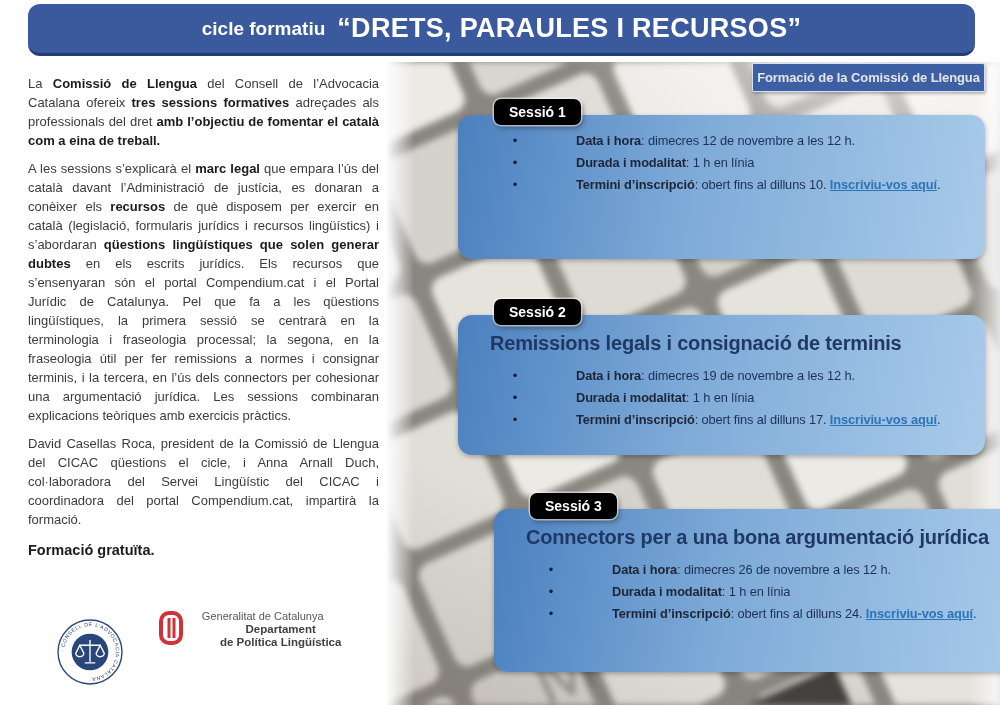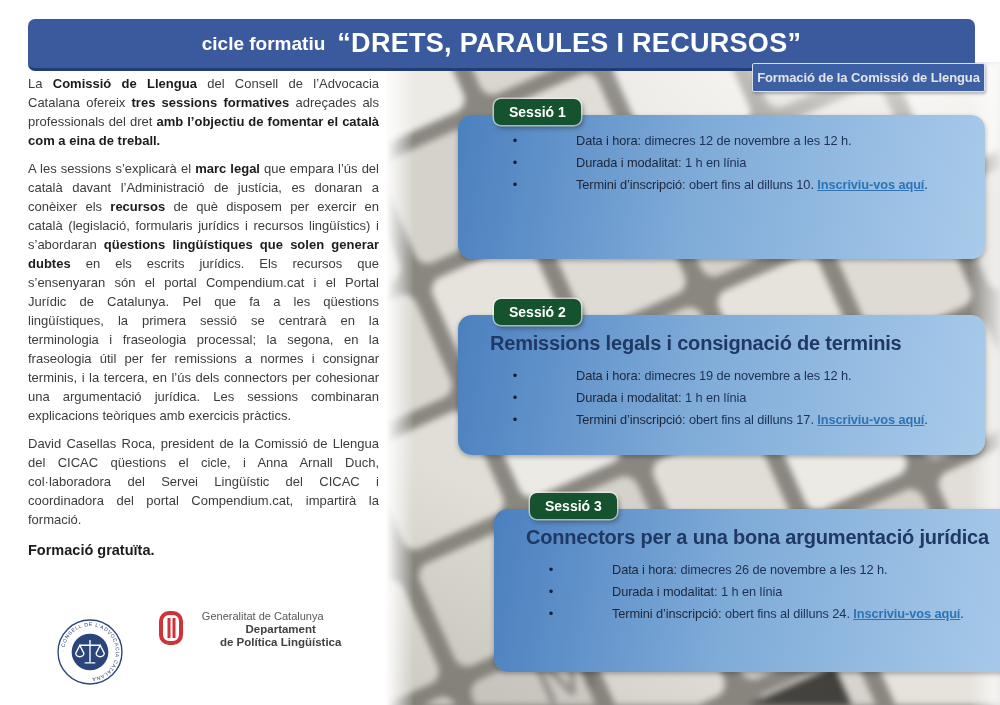--- a/index.html
+++ b/index.html
@@ -17,22 +17,22 @@
   .photo::after{
     content:'';position:absolute;inset:0;pointer-events:none;
     background:
       linear-gradient(to right,#ffffff 0,rgba(255,255,255,0) 28px),
       radial-gradient(ellipse 440px 250px at 80% -4%,rgba(255,255,255,.85),rgba(255,255,255,0) 70%),
       linear-gradient(to right,rgba(255,255,255,0) 95%,rgba(255,255,255,.75)),
       linear-gradient(205deg,rgba(255,255,255,0) 72%,rgba(110,104,94,.22));
   }
   
   .header-bar{
-    position:absolute;left:28px;top:19px;width:947px;height:52px;
-    background:#3a5a9d;border-radius:7px;border-bottom:3px solid #223d73;
+    position:absolute;left:28px;top:4px;width:947px;height:52px;
+    background:#3a5a9d;border-radius:12px;border-bottom:3px solid #223d73;
     display:flex;align-items:center;justify-content:center;gap:12px;
     color:#ffffff;z-index:5;box-sizing:border-box;
   }
   .h-prefix{font-size:19px;font-weight:bold;}
   .h-title{font-size:27px;font-weight:bold;letter-spacing:.3px;}
   
   .corner-badge{
     position:absolute;left:752px;top:63px;width:233px;height:29px;
     background:#3d60a5;border:1px solid #d9e1f0;border-radius:2px;
     display:flex;align-items:center;justify-content:center;
@@ -53,21 +53,21 @@
   .gencat{display:flex;align-items:center;margin-top:2px;}
   .gencat-symbol{width:26px;height:34px;margin-bottom:3px;}
   .gencat-text{text-align:center;line-height:13px;}
   .g1{font-size:11px;color:#58595b;}
   .g2,.g3{font-size:11.5px;font-weight:bold;color:#414042;margin-left:36px;}
   
   .session{position:absolute;left:458px;width:527px;z-index:3;}
   .s0{top:99px;} .s1{top:299px;} .s2{top:493px;margin-left:36px;}
   .session-badge{
     display:inline-block;margin-left:36px;position:relative;z-index:2;
-    background:#14532d;color:#ffffff;font-weight:bold;font-size:14px;
+    background:#000000;color:#ffffff;font-weight:bold;font-size:14px;
     padding:5px 15px;border-radius:7px;
     box-shadow:0 0 0 1.5px rgba(255,255,255,.55),2px 3px 5px rgba(40,40,40,.5);
   }
   .session-card{
     margin-top:-10px;box-sizing:border-box;
     background:linear-gradient(100deg,#4b80bf 0%,#7fabd8 45%,#a9cbea 100%);
     border-radius:14px;padding:13px 14px 15px 26px;
     box-shadow:0 2px 5px rgba(0,0,0,.28);
   }
   .s0 .session-card{min-height:144px;}
@@ -76,21 +76,21 @@
   .session-title{
     margin:2px 0 8px 6px;color:#1f3864;font-size:20px;font-weight:bold;
     line-height:27px;letter-spacing:-.2px;
   }
   .bullets{list-style:none;margin:2px 0 0 0;padding:0;}
   .bullets li{
     display:flex;font-size:12.8px;line-height:22px;color:#1d3055;
     letter-spacing:-.1px;white-space:nowrap;
   }
   .dot{margin-left:18px;width:26px;text-align:center;color:#101d36;font-size:13px;flex:none;}
-  .b-label{font-weight:normal;color:#1d2536;padding-left:48px;}
+  .b-label{font-weight:bold;color:#1d2536;padding-left:48px;}
   .b-link{color:#2e74b5;font-weight:bold;text-decoration:underline;cursor:pointer;}
 </style>
 </head>
 <body>
 
 <div class="photo">
   <svg id="kb-svg" viewBox="0 0 614 643" preserveAspectRatio="xMidYMid slice">
       <rect x="-300" y="-300" width="1300" height="1300" fill="#8a8781"></rect>
       <g transform="rotate(-24 300 320)">
         <rect x="-280" y="-260" width="110" height="112" rx="14" fill="#e1ded8"></rect>

